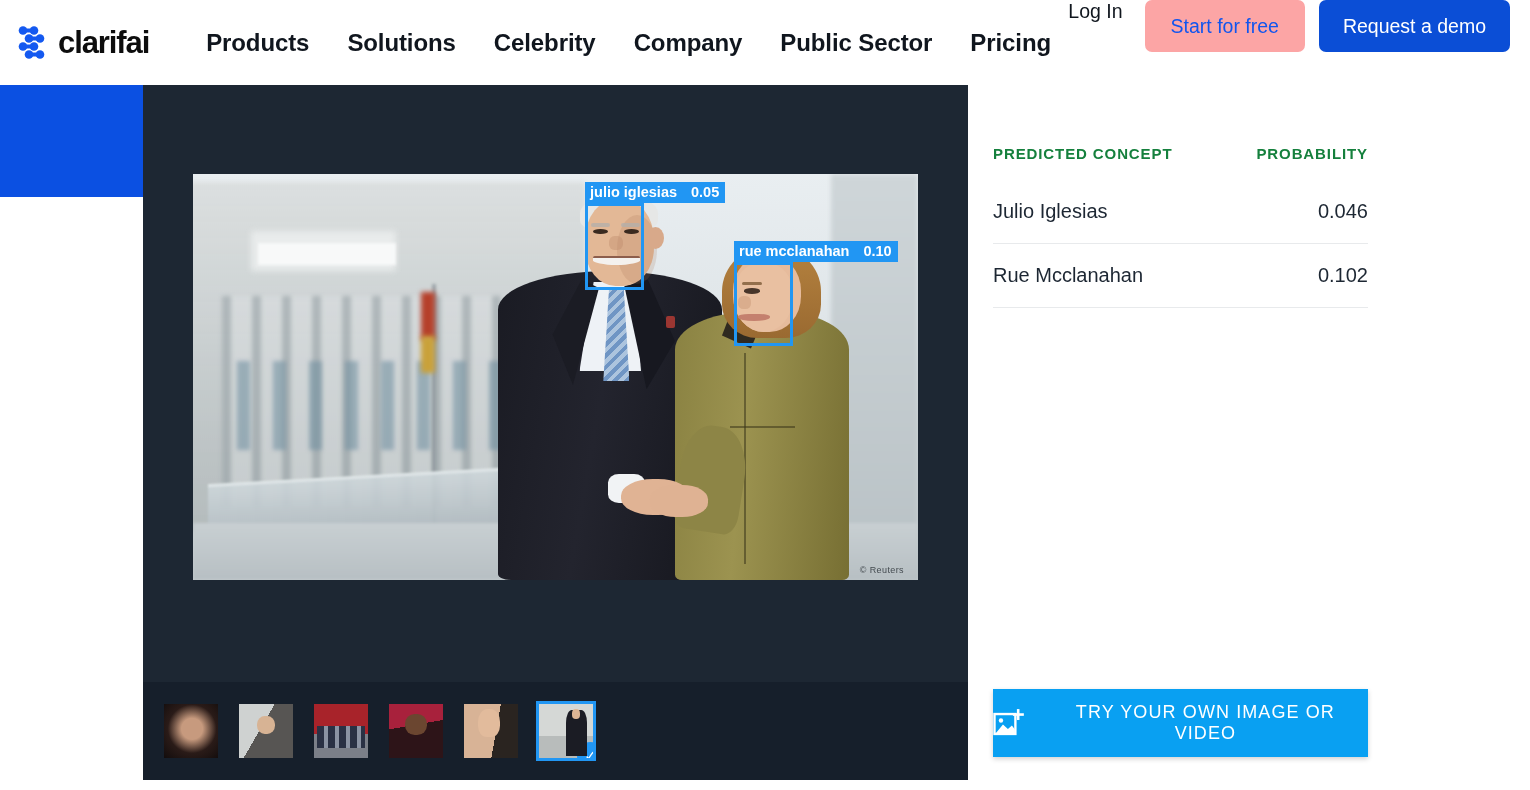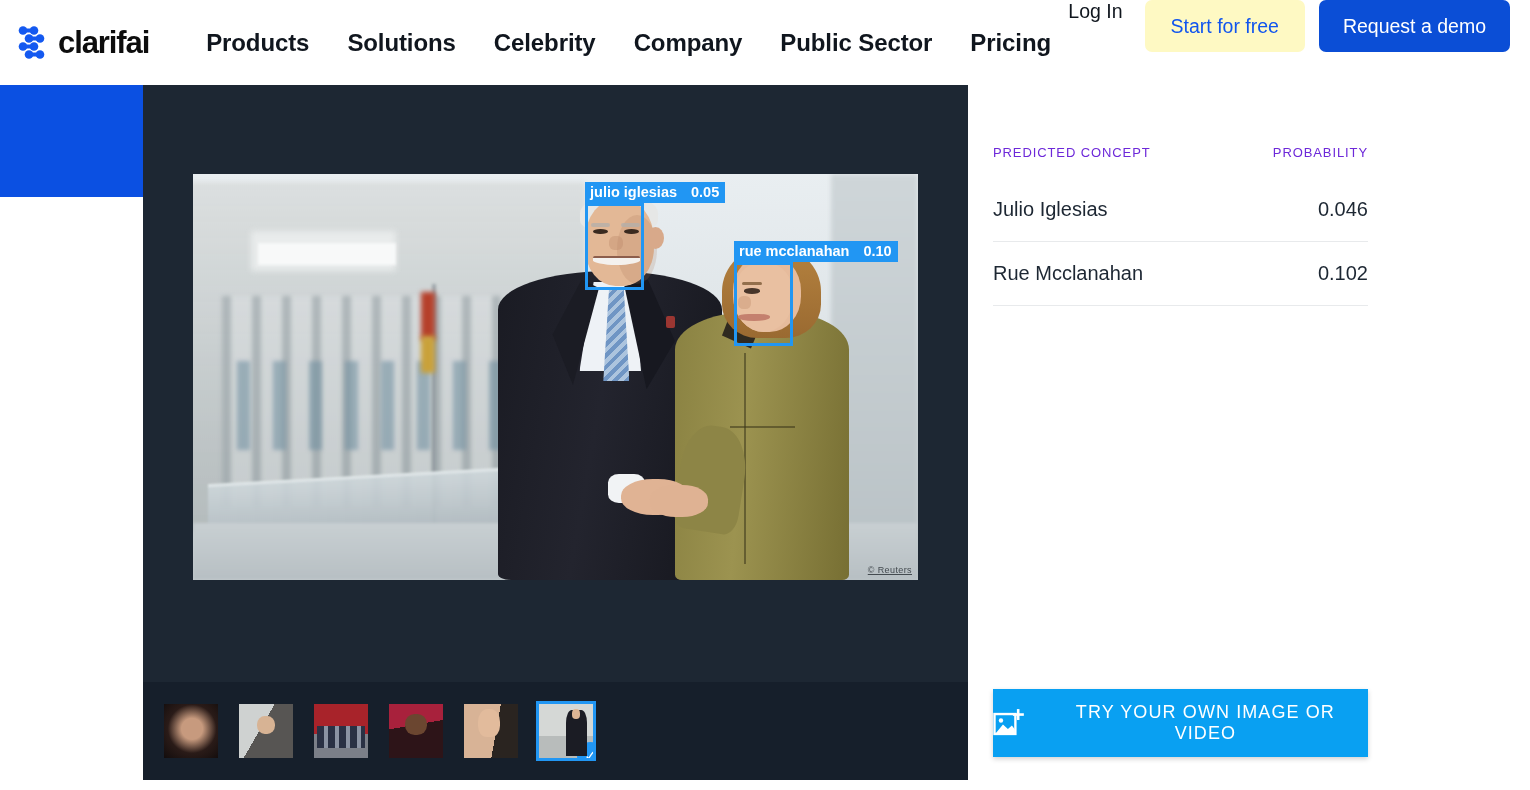--- a/index.html
+++ b/index.html
@@ -31,21 +31,21 @@
   .nav-item:last-child { margin-right: 0; }
   .header-right {
     position: absolute; right: 20px; top: 0; height: 85px;
     display: flex; align-items: flex-start;
   }
   .login-link {
     font-size: 19.5px; color: #10161e; margin-right: 22px;
     cursor: pointer; white-space: nowrap;
   }
   .btn-ghost {
-    background: #fef9c3; color: #1155ee; font-size: 19.5px;
+    background: #fca5a5; color: #1155ee; font-size: 19.5px;
     border: none; border-radius: 7px; padding: 0 26px; height: 52px;
     display: flex; align-items: center; cursor: pointer;
     margin-right: 14px; font-family: inherit; white-space: nowrap;
   }
   .btn-primary {
     background: #0b4ed6; color: #ffffff; font-size: 19.5px;
     border: none; border-radius: 7px; padding: 0 24px; height: 52px;
     display: flex; align-items: center; cursor: pointer;
     font-family: inherit; white-space: nowrap;
   }
@@ -265,24 +265,23 @@
     position: absolute; left: 67%; top: 62%; width: 9%; height: 26%;
     background: #8d8546; border-radius: 40% 46% 20% 20%;
     transform: rotate(9deg);
   }
   .woman-hand {
     position: absolute; left: 63%; top: 76.5%; width: 8%; height: 8%;
     background: #dfb293; border-radius: 44%;
   }
 
   .watermark {
-    position: absolute; right: 6px; bottom: 5px;
+    position: absolute; right: 14px; bottom: 5px;
     font-size: 9px; color: #444b50; letter-spacing: .4px;
     font-family: "Liberation Sans", sans-serif;
-    text-decoration: underline;
   }
 
   
   .bbox {
     position: absolute; border: 3px solid #2196f3; box-sizing: border-box;
   }
   .bbox-label {
     position: absolute; background: #2196f3; color: #ffffff;
     font-size: 14.5px; font-weight: bold; height: 21px;
     display: flex; align-items: center; gap: 14px;
@@ -336,22 +335,22 @@
     height: 72px; display: flex; align-items: center;
     padding-left: 25px; border-bottom: 1px solid #e6e8ea;
   }
   .results-title { font-size: 21px; color: #1d2733; }
   .table-wrap { padding: 0 162px 0 25px; }
   .table-head {
     display: flex; justify-content: space-between; align-items: center;
     padding-top: 60px; padding-bottom: 18px;
   }
   .th {
-    font-size: 13px; color: #6d28d9; letter-spacing: 0.9px;
-    text-transform: uppercase; font-weight: normal;
+    font-size: 15px; color: #15803d; letter-spacing: 0.9px;
+    text-transform: uppercase; font-weight: bold;
   }
   .row {
     display: flex; justify-content: space-between; align-items: center;
     height: 64px; border-bottom: 1px solid #e8eaec;
   }
   .concept { font-size: 20px; color: #1d2733; }
   .prob { font-size: 20px; color: #1d2733; }
 
   .cta-wrap {
     position: absolute; left: 25px; bottom: 23px; width: 375px;

